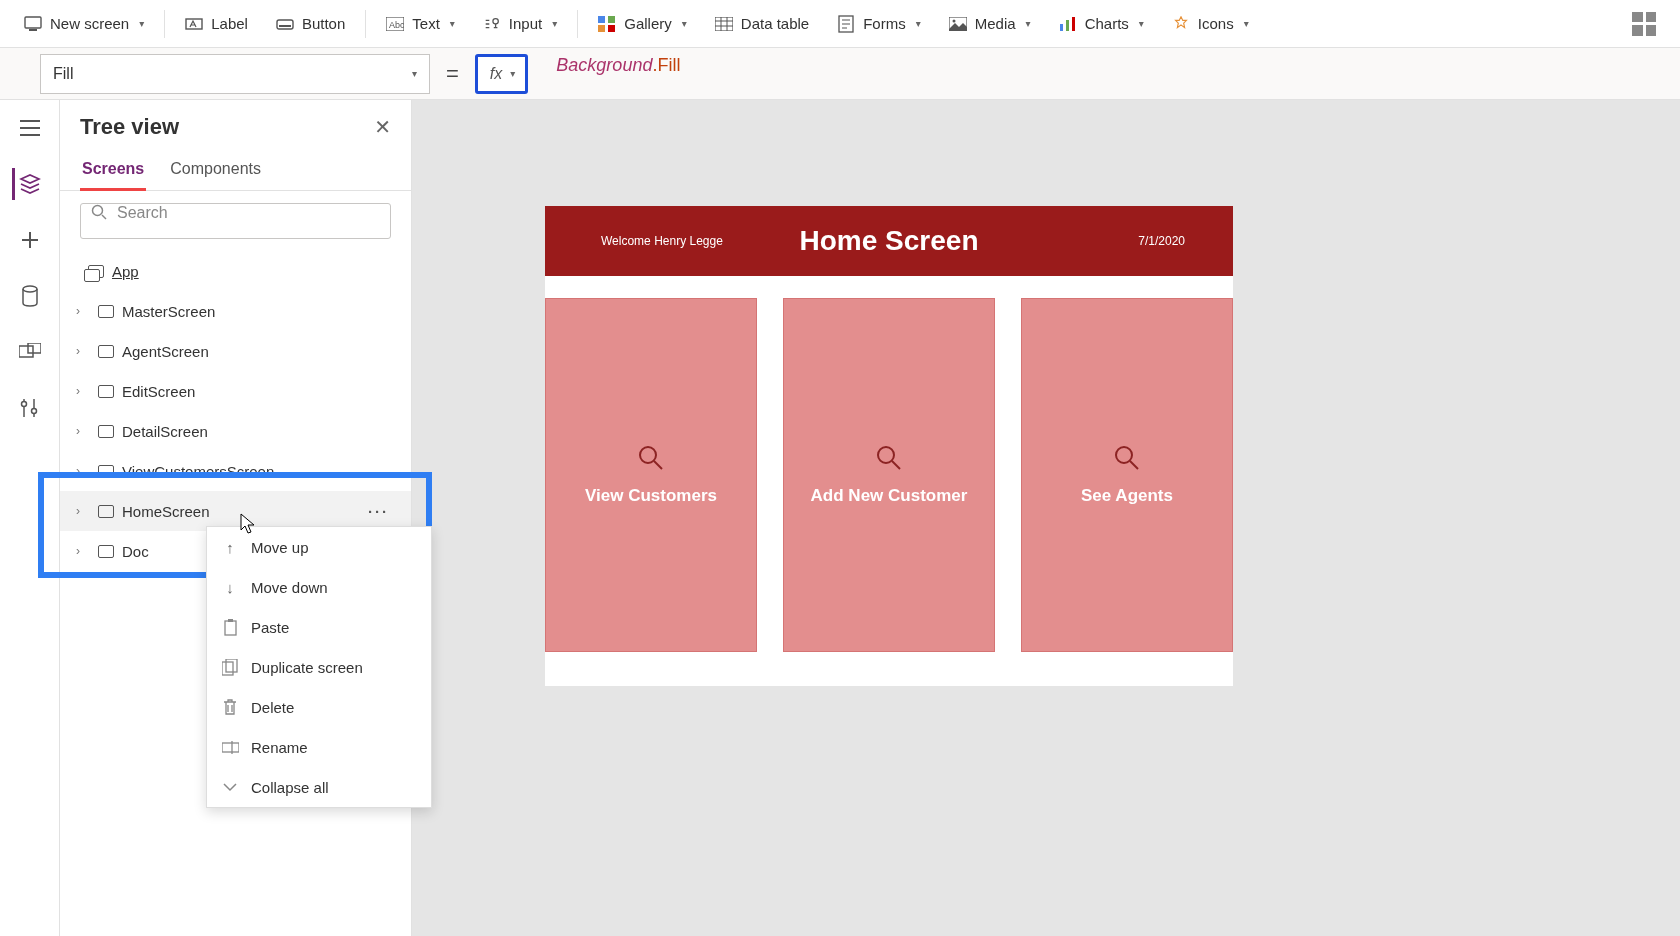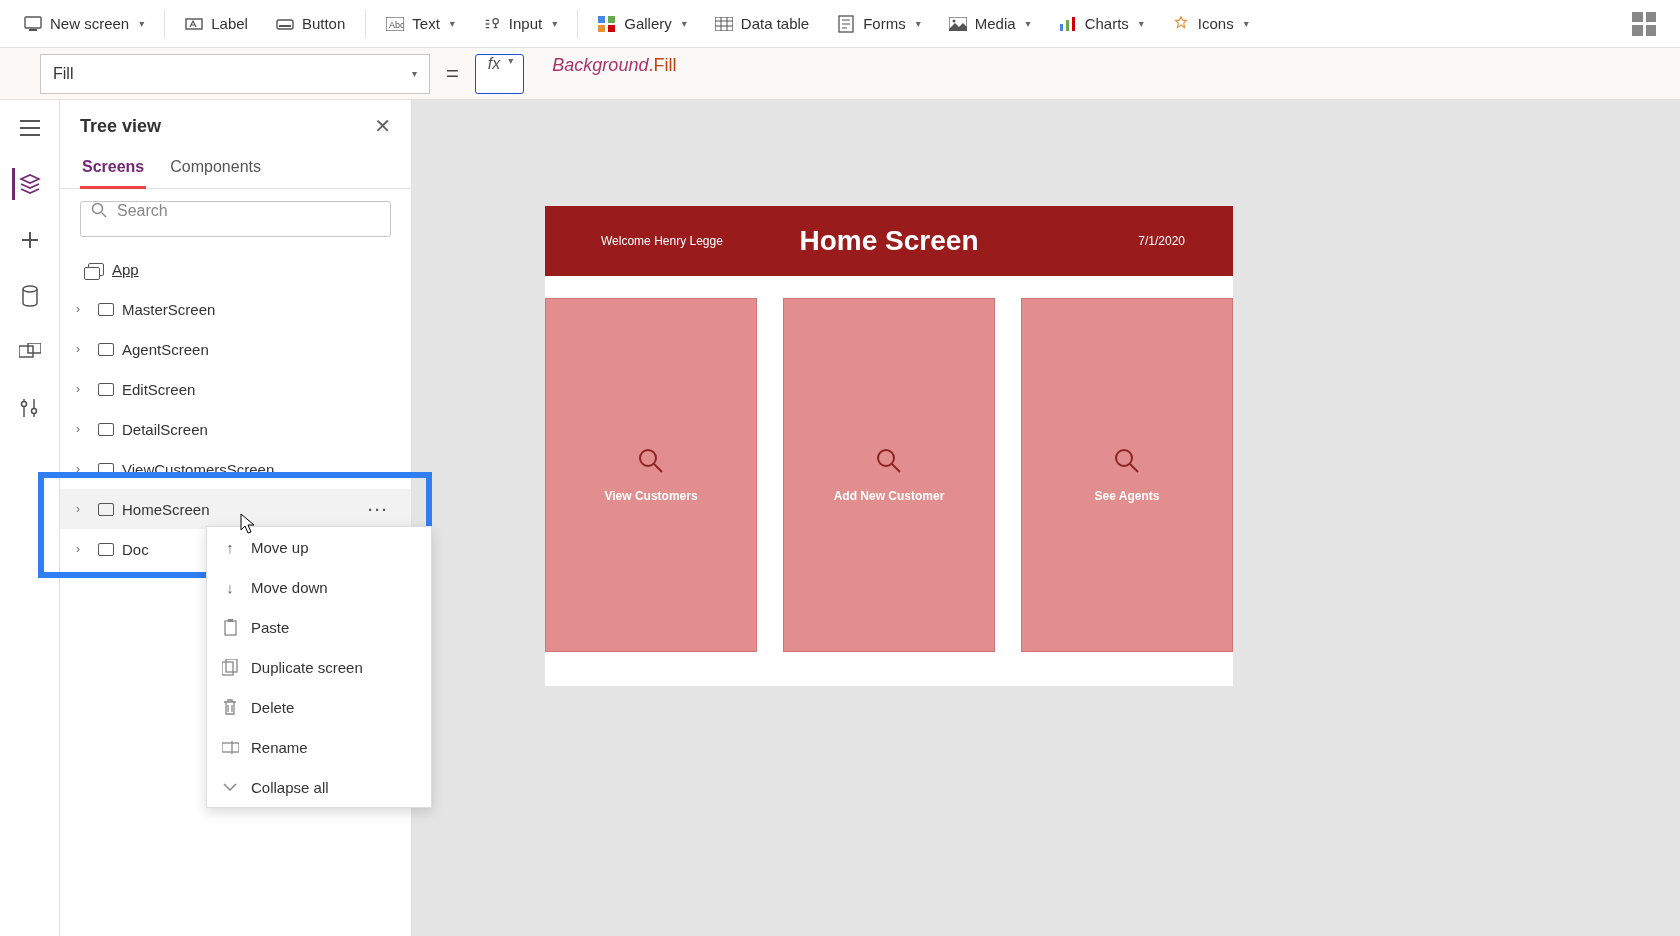--- a/index.html
+++ b/index.html
@@ -9,36 +9,36 @@
 .toolbar { display: flex; align-items: center; height: 48px; border-bottom: 1px solid #e1e1e1; background: #fff; padding: 0 12px; gap: 4px; }
 .tb-item { display: flex; align-items: center; gap: 8px; padding: 6px 12px; color: #333; font-size: 15px; cursor: pointer; }
 .tb-divider { width:1px; height: 28px; background:#e1e1e1; margin:0 4px;}
 .tb-icon { width: 18px; height: 18px; display: inline-flex; align-items: center; justify-content: center; }
 .chev { font-size: 10px; color: #666; margin-left: 2px; }
 
 
 .formula-row { display: flex; align-items: center; height: 52px; border-bottom: 1px solid #e1e1e1; background: #faf9f8; padding-left: 40px; gap: 16px; }
 .prop-select { width: 390px; height: 40px; border: 1px solid #c8c6c4; background: #fff; padding: 0 12px; font-size: 16px; color: #333; display: flex; align-items:center; justify-content:space-between; }
 .equals { font-size: 22px; color: #444; }
-.fx-box { display: flex; align-items: flex-start; height: 40px; border: 1px solid #1d4ed8; border-radius: 3px; background: #fff; padding-left: 12px; padding-right: 10px; gap: 6px; }
+.fx-box { display: flex; align-items: center; height: 40px; border: 3px solid #1d4ed8; border-radius: 3px; background: #fff; padding-left: 12px; padding-right: 10px; gap: 6px; }
 .fx-label { font-style: italic; font-size: 16px; color: #555; }
 .formula-input { flex: 1; height: 40px; padding: 0 12px; font-size: 18px; font-family: Consolas, monospace; background:#faf9f8; border:none; }
 .formula-input .tok1 { color: #aa336a; font-style: italic; }
 .formula-input .tok2 { color: #c2410c; }
 
 
 .main { display: flex; height: 836px; }
 .rail { width: 60px; border-right: 1px solid #e1e1e1; display: flex; flex-direction: column; align-items: center; padding-top: 12px; gap: 24px; }
 .rail-item { width: 32px; height: 32px; display:flex; align-items:center; justify-content:center; cursor:pointer; color:#555; }
 .rail-item.active { border-left: 3px solid #742774; margin-left:-3px; color:#742774; }
 
 
 .tree-panel { width: 352px; border-right: 1px solid #e1e1e1; background: #fff; position: relative; }
 .tree-header { display: flex; align-items: center; justify-content: space-between; padding: 14px 20px 6px 20px; }
-.tree-title { font-size: 18px; font-weight: 600; color: #333; }
+.tree-title { font-size: 22px; font-weight: 600; color: #333; }
 .close-x { font-size: 20px; color: #666; cursor:pointer;}
 .tree-tabs { display: flex; gap: 22px; padding: 4px 20px 0 20px; border-bottom: 1px solid #e1e1e1; }
 .tree-tab { padding: 10px 2px; font-size: 16px; color: #555; cursor: pointer; }
 .tree-tab.active { color: #742774; font-weight: 600; border-bottom: 3px solid #ef4444; margin-bottom:-1px; }
 .search-wrap { padding: 12px 20px; }
 .search-box { display:flex; align-items:flex-start; gap:10px; width: 100%; height: 36px; border: 1px solid #c8c6c4; border-radius: 3px; padding: 0 10px; color:#888;}
 .tree-list { }
 .tree-item { display:flex; align-items:center; height: 40px; padding-left: 16px; gap: 8px; font-size: 15px; color:#333; cursor:pointer; position:relative;}
 .tree-item .chevron { width: 14px; color:#777; font-size: 12px; }
 .tree-item .sq { width:16px; height:13px; border:1.5px solid #555; border-radius:2px; }
@@ -57,21 +57,21 @@
 
 
 .canvas-area { flex:1; background:#e5e5e5; position:relative; }
 .app-canvas { position:absolute; left: 133px; top: 106px; width: 688px; height: 480px; background:#fff; }
 .app-header { height: 70px; background:#9a1b1b; display:flex; align-items:center; justify-content:center; position:relative; color:#fff; }
 .app-welcome { position:absolute; left:56px; font-size:12px; }
 .app-title { font-size:28px; font-weight:700;}
 .app-date { position:absolute; right:48px; font-size:12px; }
 .tiles { display:flex; justify-content:center; gap:26px; padding-top:22px;}
 .tile { width:238px; height:354px; background:#e38e8e; border:1px solid #d57474; display:flex; flex-direction:column; align-items:center; justify-content:center; gap:14px; color:#fff; }
-.tile-label { font-size:12px; font-weight:600; }
+.tile-label { font-size:17px; font-weight:600; }
 .mag { width:28px; height:28px; }
 
 
 .cursor { position:absolute; left: 178px; top: 412px; font-size:16px; z-index:20; pointer-events:none;}
 
 svg { display:block; }
 .grid-end { width:24px; height:24px; display:grid; grid-template-columns:1fr 1fr; grid-template-rows:1fr 1fr; gap:3px;}
 .grid-end div{ background:#888;}
 </style>
 </head>

